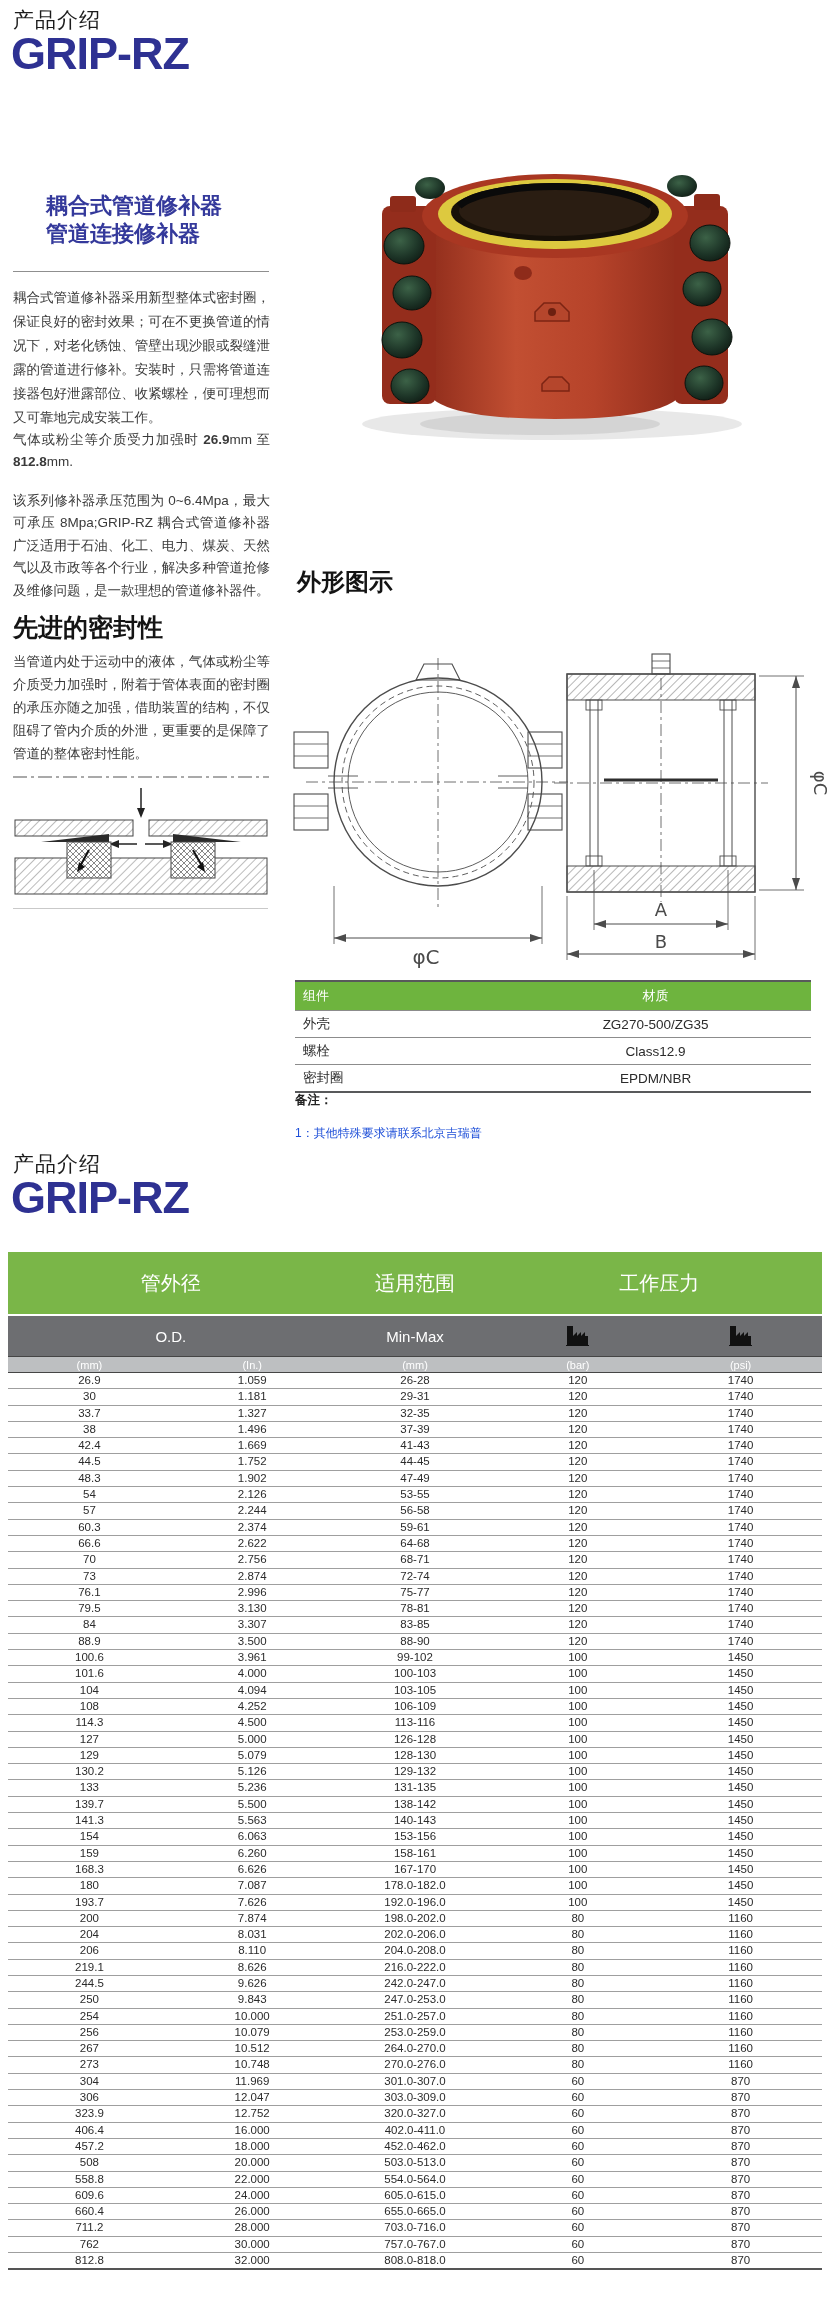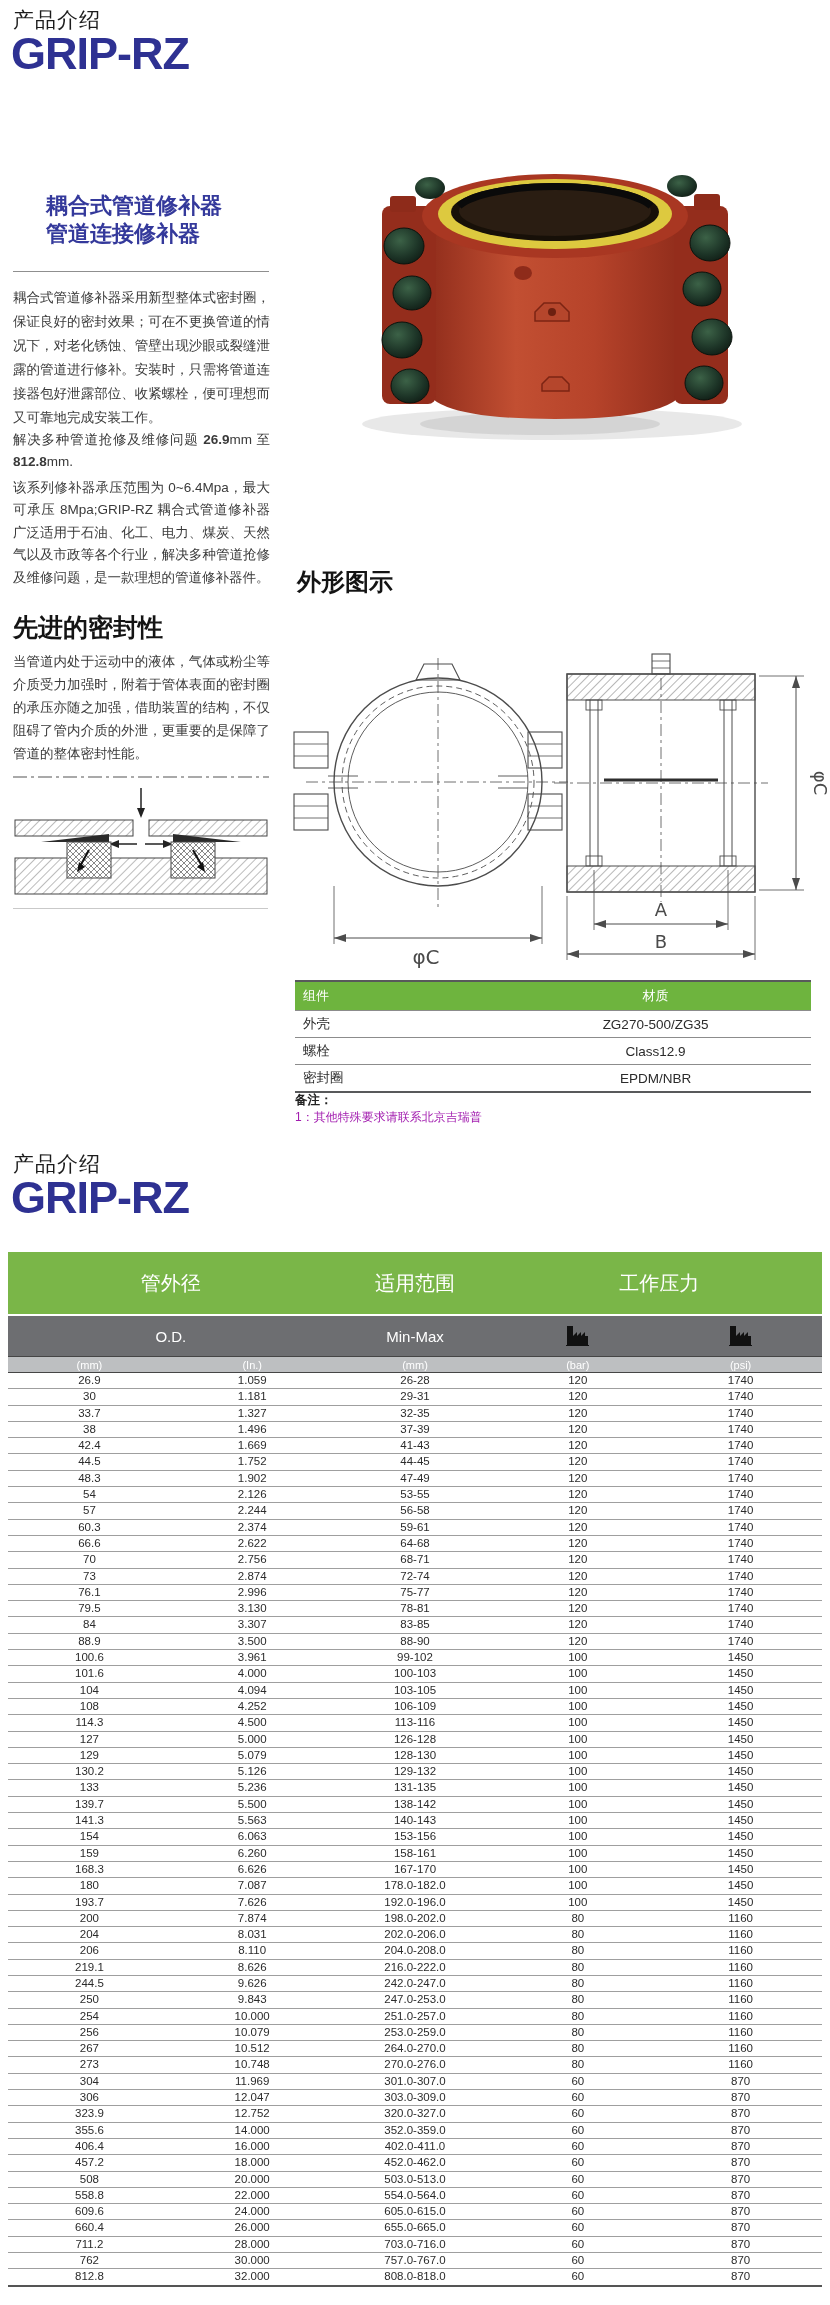--- a/index.html
+++ b/index.html
@@ -13,21 +13,21 @@
   .para{font-size:13.5px;line-height:24px;text-align:justify;color:#3a3a3a;}
   .para.loose{line-height:22.4px;}
   .h2{font-size:25px;font-weight:bold;color:#141414;}
   
   .mat-table{border-collapse:collapse;width:516px;table-layout:fixed;border-top:2px solid #58595b;border-bottom:2px solid #58595b;}
   .mat-table th{background:#6eb43e;color:#fff;font-size:13px;font-weight:normal;height:26px;}
   .mat-table th:first-child{text-align:left;padding-left:8px;width:38%;font-family:Liberation Serif, serif;}
   .mat-table td{font-size:13.5px;color:#2b2b2b;height:24px;border-top:1px solid #8c8c8c;text-align:center;}
   .mat-table td:first-child{text-align:left;padding-left:8px;}
   .note-title{font-size:12.5px;font-weight:bold;color:#222;}
-  .note-line{font-size:12px;color:#a21caf;margin-top:0;}
+  .note-line{font-size:12px;color:#1d4ed8;margin-top:16px;}
   
   .spec-table{border-collapse:collapse;table-layout:fixed;width:814px;border-bottom:2px solid #555;}
   .spec-table th{font-weight:normal;color:#fff;text-align:center;padding:0;}
   .spec-table tr.green th{background:#7ab648;font-size:20px;height:62px;border-bottom:2px solid #fff;}
   .spec-table tr.gray th{background:#6d6e71;font-size:15px;height:40px;}
   .spec-table tr.units th{background:#bdbfc1;font-size:11px;height:15px;border-top:1.5px solid #454545;border-bottom:1.5px solid #454545;margin-top:18px;}
   .spec-table tbody td{font-size:11.5px;color:#2b2b2b;text-align:center;height:15.3px;line-height:15.3px;border-bottom:1px solid #9f9f9f;padding:0;white-space:nowrap;}
   .dim-label{font-size:20px;fill:#4a4a4a;font-family:"DejaVu Sans",sans-serif;}
   .dim-label.small{font-size:18px;}
 </style>
@@ -39,24 +39,24 @@
 
 <div class="abs subtitle" style="left:13px;top:192px;width:257px;margin-left:33px;">
   <div>耦合式管道修补器</div>
   <div>管道连接修补器</div>
 </div>
 <div class="abs divider" style="left:13px;top:271px;width:256px;"></div>
 
 <div class="abs para" style="left:13px;top:286px;width:257px;">耦合式管道修补器采用新型整体式密封圈，保证良好的密封效果；可在不更换管道的情况下，对老化锈蚀、管壁出现沙眼或裂缝泄露的管道进行修补。安装时，只需将管道连接器包好泄露部位、收紧螺栓，便可理想而又可靠地完成安装工作。</div>
 
 <div class="abs para loose" style="left:13px;top:429px;width:257px;">
-  <span>解决多种管道抢修及维修问题 </span><b>26.9</b><span>mm 至 </span><b>812.8</b><span>mm.</span>
+  <span>气体或粉尘等介质受力加强时 </span><b>26.9</b><span>mm 至 </span><b>812.8</b><span>mm.</span>
 </div>
 
-<div class="abs para loose" style="left:13px;top:477px;width:257px;">该系列修补器承压范围为 0~6.4Mpa，最大可承压 8Mpa;GRIP-RZ 耦合式管道修补器广泛适用于石油、化工、电力、煤炭、天然气以及市政等各个行业，解决多种管道抢修及维修问题，是一款理想的管道修补器件。</div>
+<div class="abs para loose" style="left:13px;top:490px;width:257px;">该系列修补器承压范围为 0~6.4Mpa，最大可承压 8Mpa;GRIP-RZ 耦合式管道修补器广泛适用于石油、化工、电力、煤炭、天然气以及市政等各个行业，解决多种管道抢修及维修问题，是一款理想的管道修补器件。</div>
 
 <div class="abs h2" style="left:13px;top:611px;">先进的密封性</div>
 <div class="abs para" style="left:13px;top:650px;width:257px;line-height:23px;">当管道内处于运动中的液体，气体或粉尘等介质受力加强时，附着于管体表面的密封圈的承压亦随之加强，借助装置的结构，不仅阻碍了管内介质的外泄，更重要的是保障了管道的整体密封性能。</div>
 
 <svg class="abs" style="left:13px;top:770px;" width="256" height="126" viewBox="0 0 256 126">
   <defs>
     <pattern id="hA" width="6" height="6" patternUnits="userSpaceOnUse" patternTransform="rotate(45)">
       <line x1="0" y1="0" x2="0" y2="6" stroke="#7a7a7a" stroke-width="1"></line>
     </pattern>
     <pattern id="hX" width="6" height="6" patternUnits="userSpaceOnUse">
@@ -615,27 +615,20 @@
         <td>870</td>
       </tr>
       <tr>
         <td>323.9</td>
         <td>12.752</td>
         <td>320.0-327.0</td>
         <td>60</td>
         <td>870</td>
       </tr>
       <tr>
-        <td>355.6</td>
-        <td>14.000</td>
-        <td>352.0-359.0</td>
-        <td>60</td>
-        <td>870</td>
-      </tr>
-      <tr>
         <td>406.4</td>
         <td>16.000</td>
         <td>402.0-411.0</td>
         <td>60</td>
         <td>870</td>
       </tr>
       <tr>
         <td>457.2</td>
         <td>18.000</td>
         <td>452.0-462.0</td>

